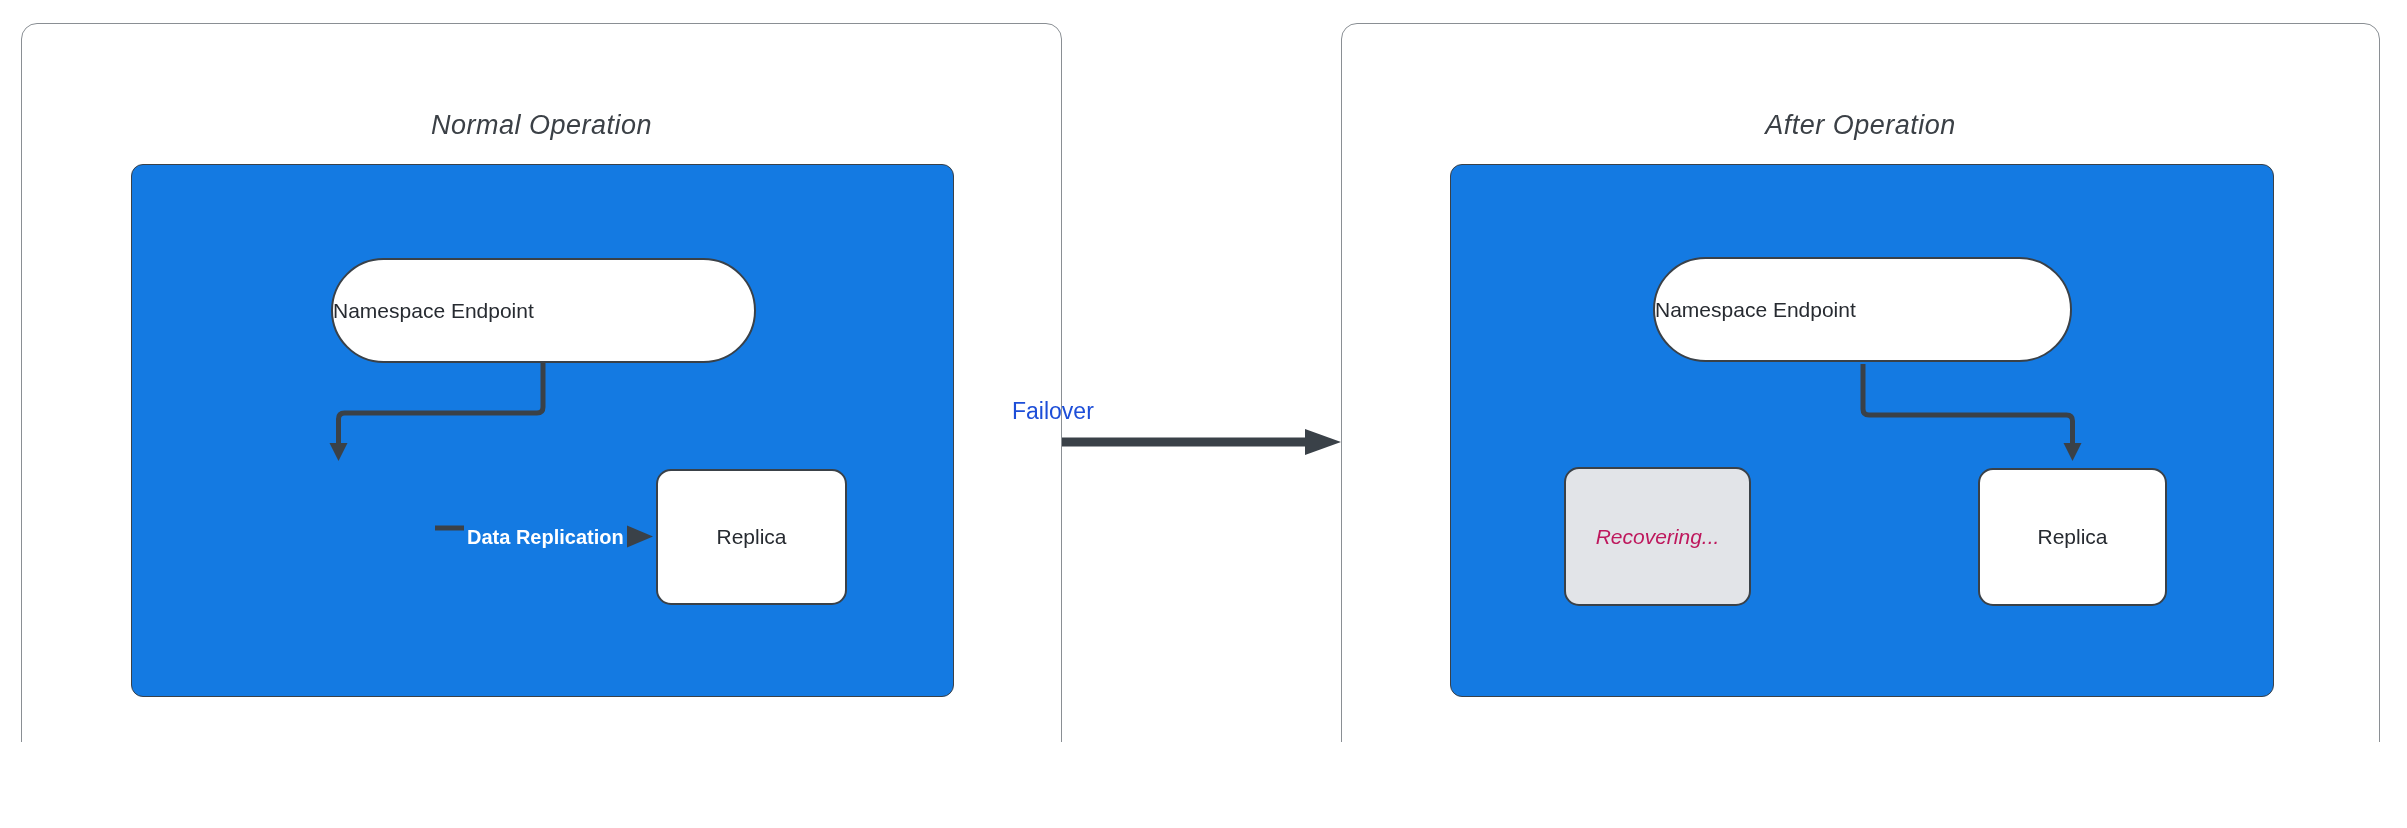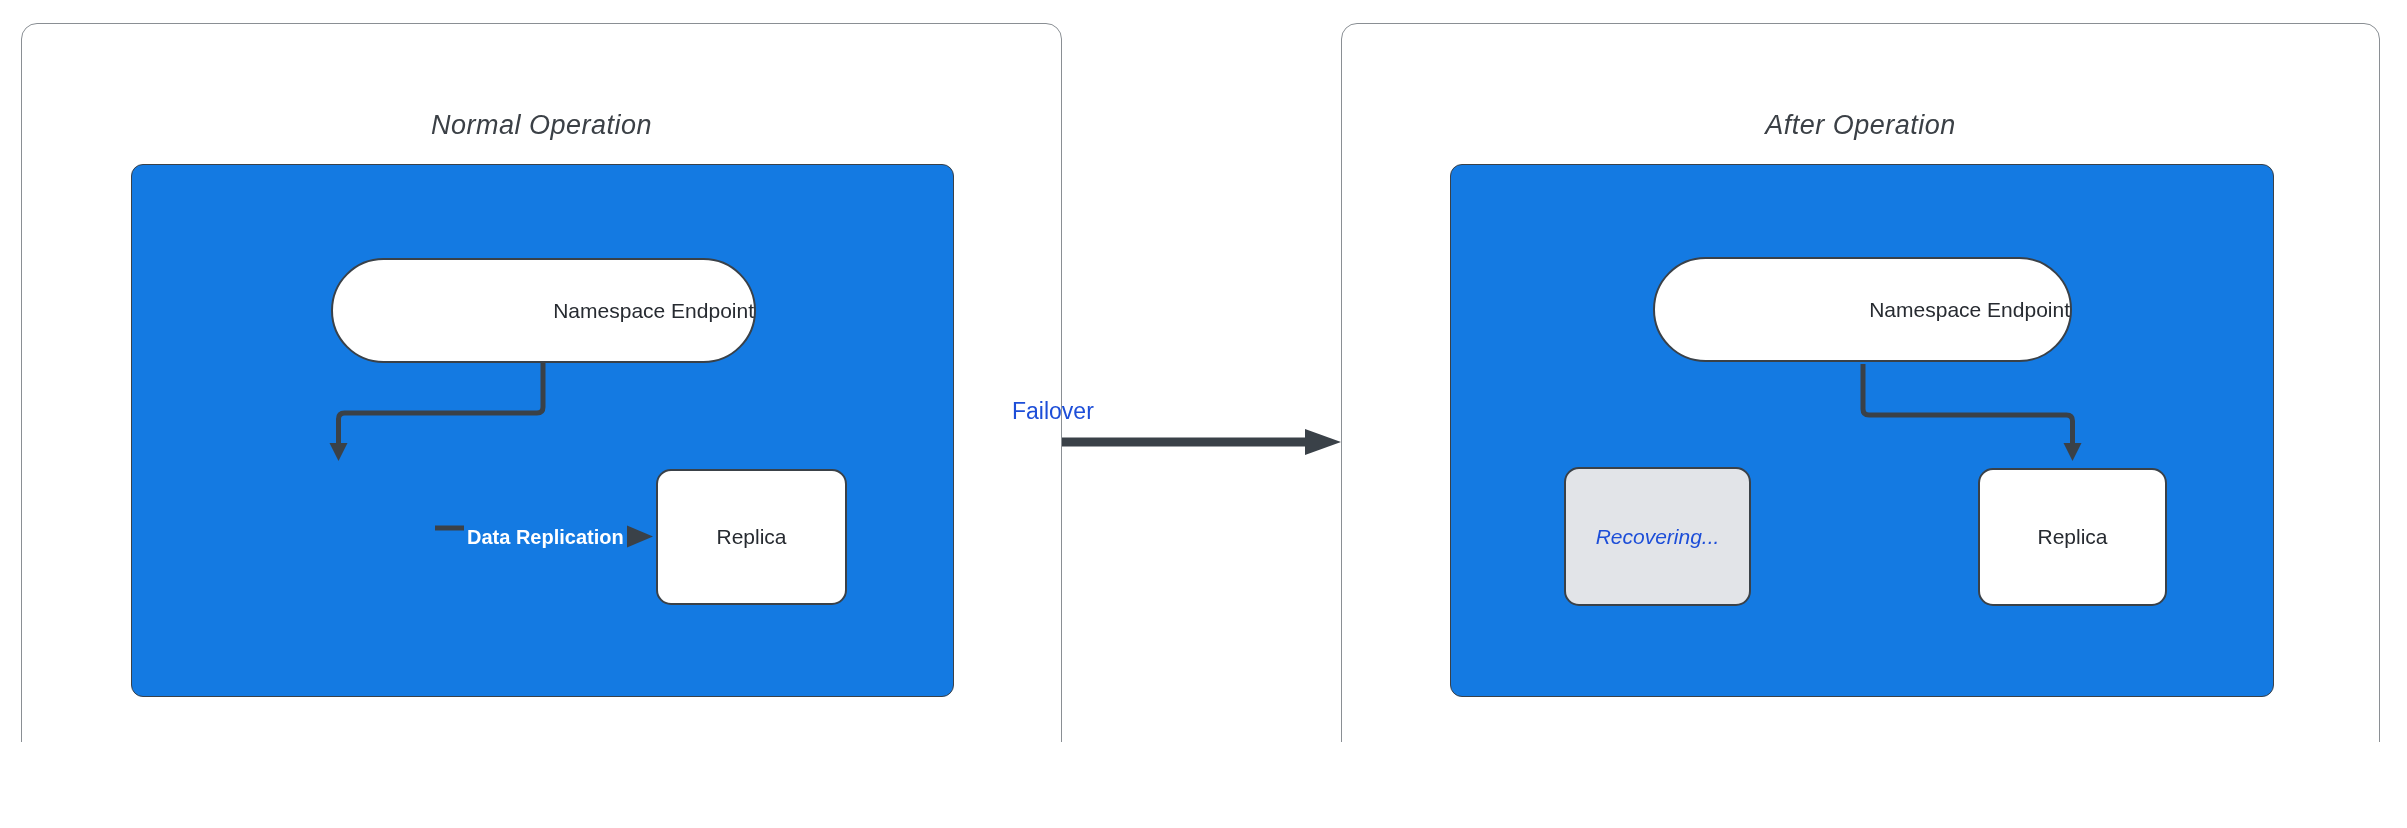--- a/index.html
+++ b/index.html
@@ -55,21 +55,21 @@
   .pill {
     position: absolute;
     top: 93px;
     width: 425px;
     height: 105px;
     background: #ffffff;
     border: 2px solid #3a4148;
     border-radius: 55px;
     display: flex;
     align-items: center;
-    justify-content: flex-end;
+    justify-content: flex-start;
     font-size: 21px;
     color: #272b31;
   }
   .panel-left  .pill { left: 199px; }
   .panel-right .pill { left: 202px; top: 92px; width: 419px; }
 
   
   .node {
     position: absolute;
     background: #ffffff;
@@ -83,21 +83,21 @@
     line-height: 1.3;
     color: #272b31;
     padding: 8px;
   }
   .node-primary    { left: 111px; top: 303px; width: 191px; height: 138px; }
   .node-replica-1  { left: 524px; top: 304px; width: 191px; height: 136px; }
   .node-recovering {
     left: 113px; top: 302px; width: 187px; height: 139px;
     background: #e2e4e8;
     font-style: italic;
-    color: #1d4ed8;
+    color: #be185d;
   }
   .node-replica-2  { left: 527px; top: 303px; width: 189px; height: 138px; }
 
   
   .elbow {
     position: absolute;
     width: 230px;
     height: 110px;
     overflow: visible;
   }

